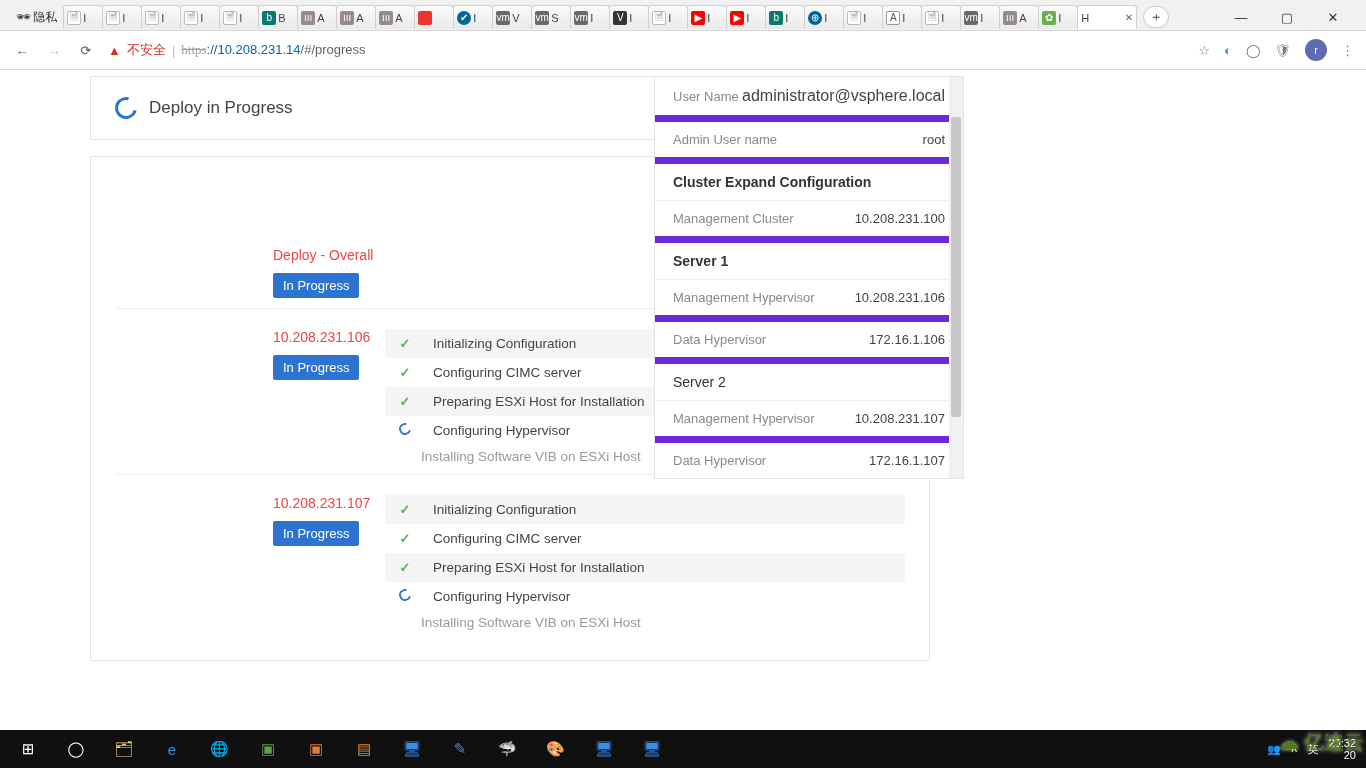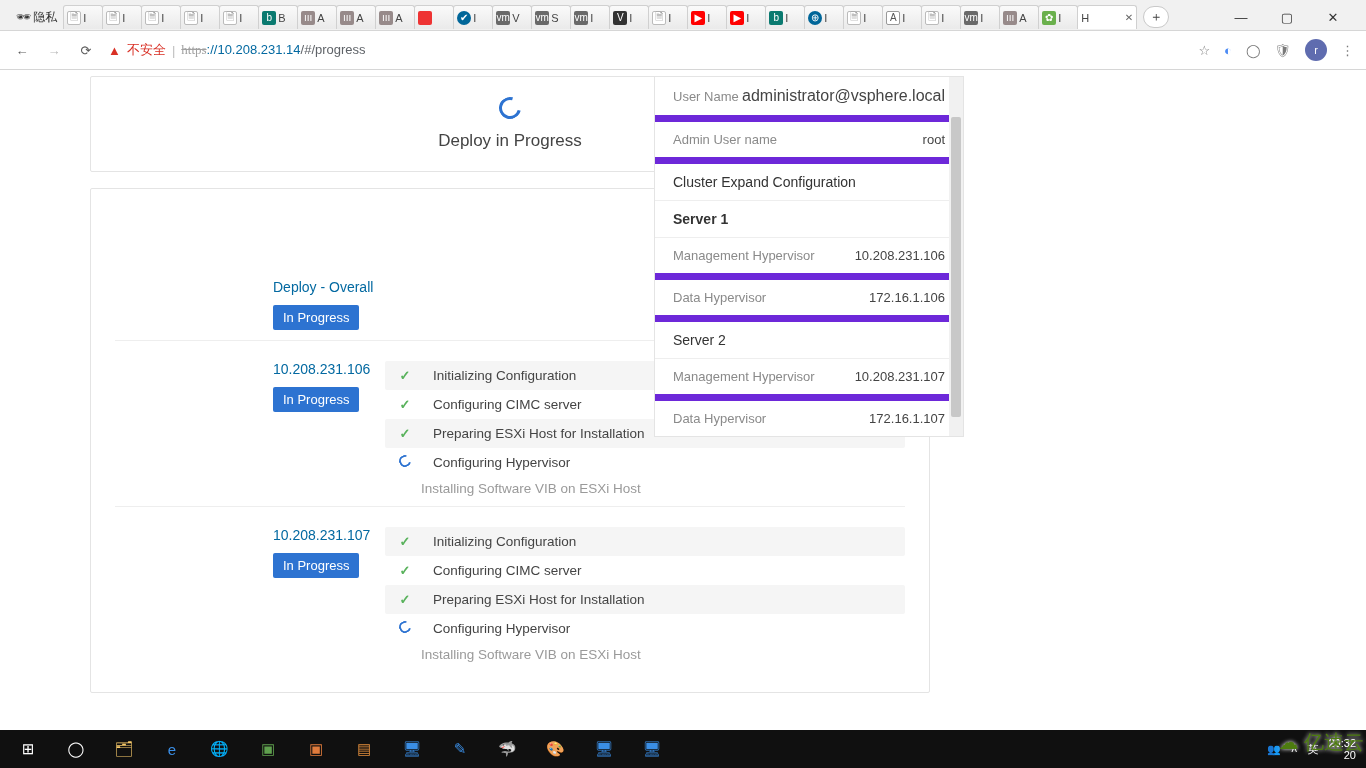--- a/index.html
+++ b/index.html
@@ -25,42 +25,42 @@
   .url-host { color:#0369a1; }
   .url-path { color:#5f6368; }
   .addr-icons { display:flex; gap:14px; align-items:center; color:#7a7a7a; }
   .avatar-circle { width:22px; height:22px; border-radius:50%; background:#5f6caf; color:#fff; display:flex; align-items:center; justify-content:center; font-size:11px; }
   
   .viewport { height:660px; overflow:hidden; background:#fff; display:flex; }
   .content-scroll { flex:1; padding:0 0 0 0; position:relative; }
   .page-center { width:960px; margin-left:90px; }
   
   .card { border:1px solid #e4e4e4; border-radius:2px; margin-top:6px; padding:20px 24px; }
-  .card-title-row { display:flex; align-items:center; gap:12px;flex-direction:column; }
+  .card-title-row { display:flex; align-items:center; gap:12px; }
   .arc-spinner { width:22px; height:22px; border:3px solid #2d73d1; border-right-color:transparent; border-radius:50%; transform:rotate(-30deg);}
   .card-title { font-size:17px; color:#444; }
   
   .deploy-select { width:178px; height:32px; border:1px solid #5b9bd5; padding:0 10px; font-size:14px; color:#333; background:#fff; margin-left:auto; display:flex; align-items:center; justify-content:space-between; }
   .deploy-header-row { display:flex; padding-bottom:18px; }
   .node-row { display:flex; border-top:1px solid #eee; padding:20px 0 10px 0; }
   .node-label { width:270px; padding-left:158px; }
-  .node-name { font-size:14px; color:#0369a1; margin-bottom:10px;}
+  .node-name { font-size:14px; color:#ef4444; margin-bottom:10px;}
   .badge { display:inline-block; background:#2d73d1; color:#fff; padding:5px 10px; border-radius:2px; font-size:13px; }
   .steps { flex:1; }
   .step { display:flex; align-items:flex-start; gap:20px; padding:7px 12px; border-radius:2px; }
   .step.alt { background:#f5f5f5; }
   .step .ic { width:16px; flex:none; text-align:center; }
   .chk { color:#59b25c; font-weight:bold; }
   .mini-arc { width:12px; height:12px; border:2px solid #2d73d1; border-right-color:transparent; border-radius:50%; display:inline-block; transform:rotate(-30deg);}
   .step-main { font-size:13.5px; color:#444; }
   .step-sub { font-size:13.5px; color:#9a9a9a; padding-left:36px; margin-top:4px;}
   .sp-row { display:flex; justify-content:space-between; align-items:center; padding:10px 18px; border-bottom:7px solid #6d28d9; font-size:13px; }
   .sp-row .k { color:#8a8a8a; }
   .sp-row .v { color:#444; }
-  .sp-hdr { font-size:14px; color:#333; font-weight:400; padding:10px 18px; border-bottom:1px solid #eee; }
+  .sp-hdr { font-size:14px; color:#333; font-weight:700; padding:10px 18px; border-bottom:1px solid #eee; }
   .sp-scroll { position:absolute; right:0; top:0; width:14px; height:100%; background:#f1f1f1; }
   .sp-thumb { position:absolute; right:2px; top:40px; width:10px; height:300px; background:#c8c8c8; border-radius:2px;}
   
   .taskbar { position:absolute; left:0; bottom:0; width:100%; height:38px; background:#101010; display:flex; align-items:center; padding:0 4px; }
   .tb-btn { width:48px; height:38px; display:flex; align-items:center; justify-content:center; color:#fff; font-size:15px;}
   .tb-right { margin-left:auto; display:flex; align-items:center; color:#fff; font-size:11px; gap:10px; padding-right:6px;}
   .tb-clock { text-align:right; line-height:12px; font-size:11px;}
   .watermark { position:absolute; right:2px; bottom:12px; font-size:20px; color:#4d7c0f; font-weight:300; text-shadow:0 0 4px #fff;margin-left:24px;}
   .tab .txt { white-space:nowrap; overflow:hidden; max-width:14px; font-size:11px; color:#444;}
   
@@ -235,20 +235,24 @@
         <div class="sidepanel2" style="position:relative;">
           <div class="sp-row" style="border-top:none">
             <span class="k">User Name</span>
             <span class="v" style="font-size:16px">administrator@vsphere.local</span>
           </div>
           <div class="sp-row">
             <span class="k">Admin User name</span>
             <span class="v">root</span>
           </div>
           <div class="sp-hdr">Cluster Expand Configuration</div>
+          <div class="sp-row">
+            <span class="k">Management Cluster</span>
+            <span class="v">10.208.231.100</span>
+          </div>
           <div class="sp-hdr" style="font-weight:700">Server 1</div>
           <div class="sp-row">
             <span class="k">Management Hypervisor</span>
             <span class="v">10.208.231.106</span>
           </div>
           <div class="sp-row">
             <span class="k">Data Hypervisor</span>
             <span class="v">172.16.1.106</span>
           </div>
           <div class="sp-hdr" style="font-weight:400">Server 2</div>

